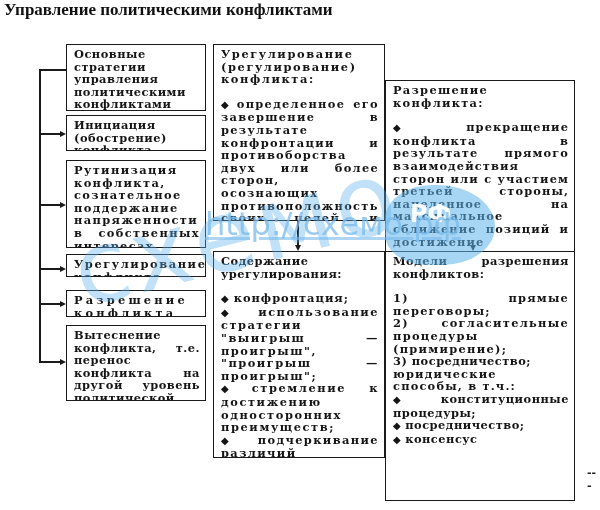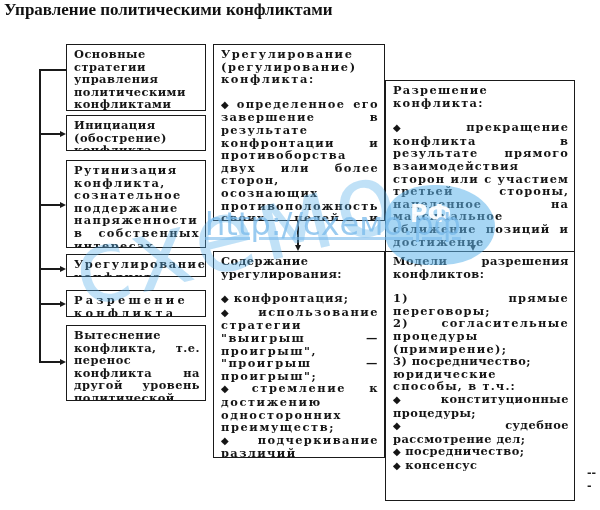--- a/index.html
+++ b/index.html
@@ -143,21 +143,20 @@
 </div>
 
 <div class="box" style="left:385px; top:251px; width:190px; height:250px;">
   <span class="head">Модели разрешения конфликтов:</span>
   <span class="gap"></span>
   <span class="item" style="letter-spacing:1.2px;">1) прямые переговоры;</span>
   <span class="item" style="letter-spacing:1.3px;">2) согласительные процедуры (примирение);</span>
   <span class="item">3) посредничество;</span>
   <span class="item" style="letter-spacing:1.2px;">юридические способы, в т.ч.:</span>
   <span class="item"><span class="bullet">◆</span><span>конституционные процедуры;</span></span>
-  <span class="item"><span class="bullet">◆</span><span>судебное рассмотрение дел;</span></span>
   <span class="item"><span class="bullet">◆</span><span>посредничество;</span></span>
   <span class="item"><span class="bullet">◆</span><span>консенсус</span></span>
 </div>
 
 <div class="wm wm-big">схемо</div>
 <div class="wm wm-blob"></div>
 <div class="wm wm-rf">РФ</div>
 <div class="wm wm-url">http://схемо.рф</div>
 
 <div class="dashes">---</div>

